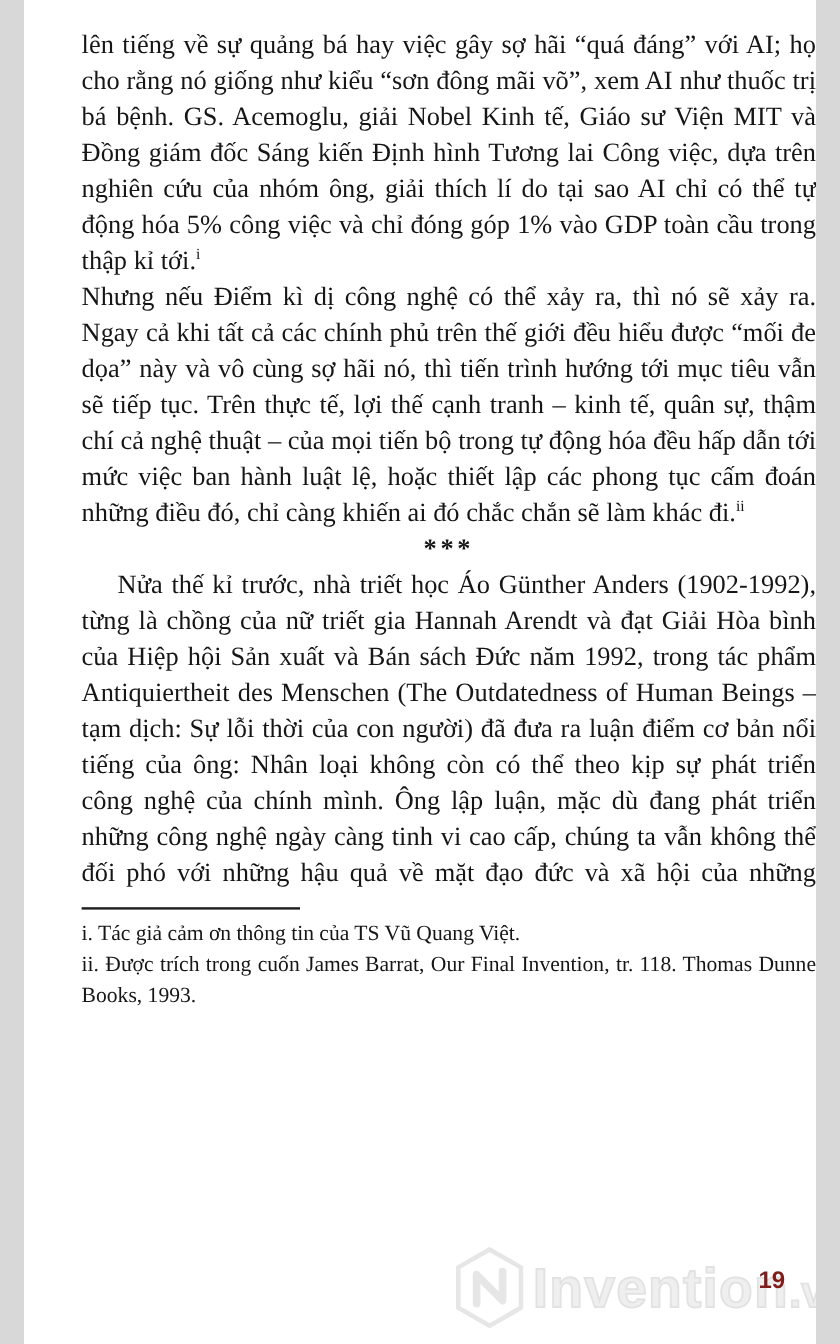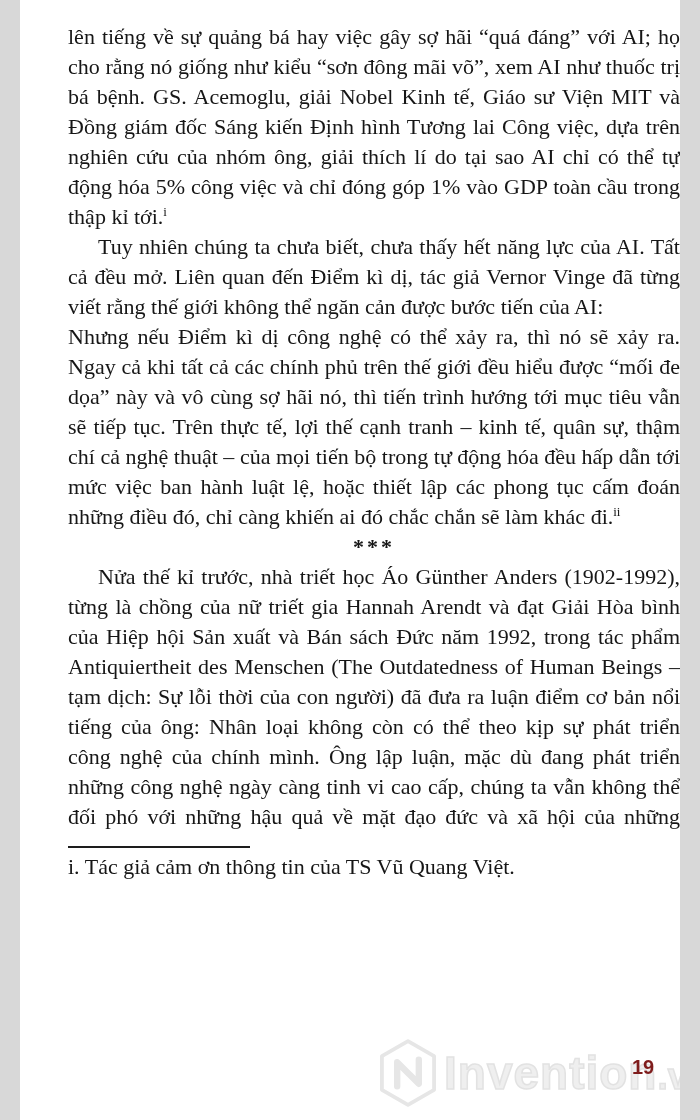--- a/index.html
+++ b/index.html
@@ -51,21 +51,21 @@
   }
   .fn-rule {
     width: 182px;
     height: 0;
     border-top: 2px solid #1d1d1d;
     margin-top: 14px;
   }
   #footnotes { margin-top: 6px; }
   #footnotes p.footnote {
     margin: 0;
-    font-size: 22px;
+    font-size: 18px;
     line-height: 26px;
     text-align: justify;
   }
   .watermark {
     position: absolute;
     left: 356px;
     top: 1038px;
     display: flex;
     align-items: center;
     white-space: nowrap;
@@ -98,28 +98,28 @@
   }
 </style>
 </head>
 <body>
 
 <div class="page">
 
   <div class="text-block">
     <div id="blocks">
         <p class="b-paragraph"><span>lên tiếng về sự quảng bá hay việc gây sợ hãi “quá đáng” với AI; họ cho rằng nó giống như kiểu “sơn đông mãi võ”, xem AI như thuốc trị bá bệnh. GS. Acemoglu, giải Nobel Kinh tế, Giáo sư Viện MIT và Đồng giám đốc Sáng kiến Định hình Tương lai Công việc, dựa trên nghiên cứu của nhóm ông, giải thích lí do tại sao AI chỉ có thể tự động hóa 5% công việc và chỉ đóng góp 1% vào GDP toàn cầu trong thập kỉ tới.</span><sup>i</sup></p>
-        <p class="b-paragraph indent"><span>Tuy nhiên chúng ta chưa biết, chưa thấy hết năng lực của AI. Tất cả đều mở. Liên quan đến Điểm kì dị, tác giả Vernor Vinge đã từng viết rằng thế giới không thể ngăn cản được bước tiến của AI:</span></p>
         <p class="b-quote"><span>Nhưng nếu Điểm kì dị công nghệ có thể xảy ra, thì nó </span><span class="it">sẽ xảy ra</span><span>. Ngay cả khi tất cả các chính phủ trên thế giới đều hiểu được “mối đe dọa” này và vô cùng sợ hãi nó, thì tiến trình hướng tới mục tiêu vẫn sẽ tiếp tục. Trên thực tế, lợi thế cạnh tranh – kinh tế, quân sự, thậm chí cả nghệ thuật – của mọi tiến bộ trong tự động hóa đều hấp dẫn tới mức việc ban hành luật lệ, hoặc thiết lập các phong tục cấm đoán những điều đó, chỉ càng khiến ai đó chắc chắn sẽ làm khác đi.</span><sup>ii</sup></p>
         <p class="b-separator">***</p>
         <p class="b-paragraph indent continues"><span>Nửa thế kỉ trước, nhà triết học Áo Günther Anders (1902-1992), từng là chồng của nữ triết gia Hannah Arendt và đạt Giải Hòa bình của Hiệp hội Sản xuất và Bán sách Đức năm 1992, trong tác phẩm </span><span class="it">Antiquiertheit des Menschen (The Outdatedness of Human Beings</span><span> – tạm dịch: Sự lỗi thời của con người) đã đưa ra luận điểm cơ bản nổi tiếng của ông: Nhân loại không còn có thể theo kịp sự phát triển công nghệ của chính mình. Ông lập luận, mặc dù đang phát triển những công nghệ ngày càng tinh vi cao cấp, chúng ta vẫn không thể đối phó với những hậu quả về mặt đạo đức và xã hội của những</span></p>
       </div>
     <div class="fn-rule"></div>
     <div id="footnotes">
         <p class="footnote"><span>i. Tác giả cảm ơn thông tin của TS Vũ Quang Việt.</span></p>
+        <p class="footnote"><span>ii. Được trích trong cuốn James Barrat, </span><span class="it">Our Final Invention</span><span>, tr. 118. Thomas Dunne Books, 1993.</span></p>
       </div>
   </div>
 
   <div class="watermark">
     <svg class="wm-logo" width="64" height="70" viewBox="0 0 100 110" aria-hidden="true">
       <path d="M50 5 L91 28.5 V81.5 L50 105 L9 81.5 V28.5 Z" fill="none" stroke="#e6e6e6" stroke-width="6" stroke-linejoin="round"></path>
       <path d="M33 76 V38 L67 72 V34" fill="none" stroke="#e6e6e6" stroke-width="10" stroke-linejoin="round" stroke-linecap="round"></path>
     </svg>
     <div class="wm-word"><span>Invention</span><span class="wm-tld">.vn</span></div>
   </div>

